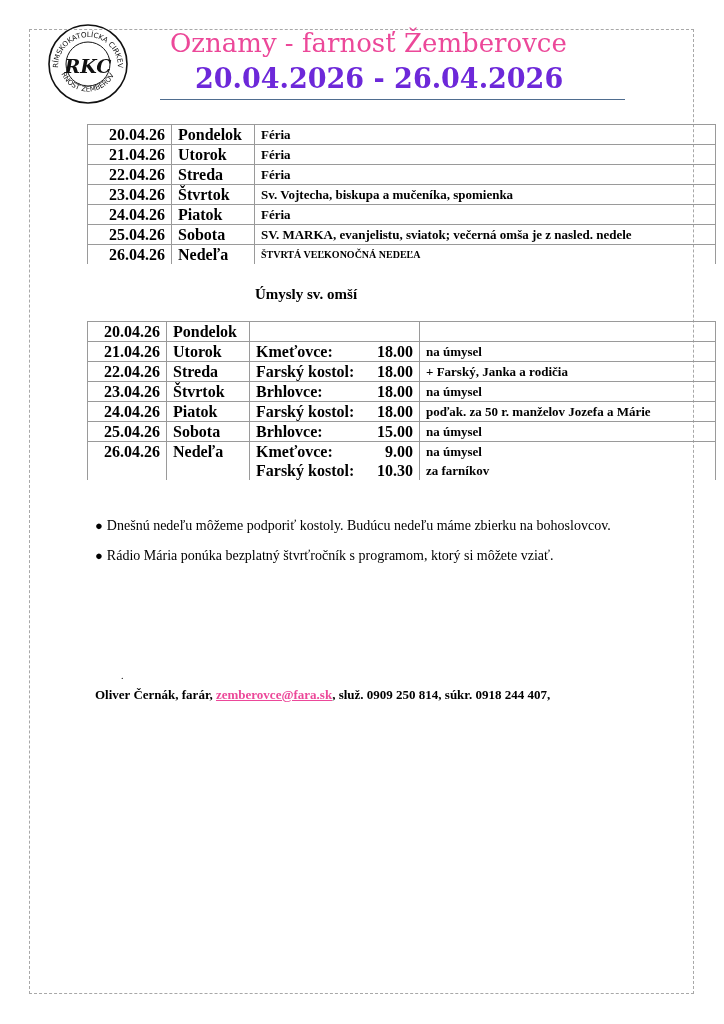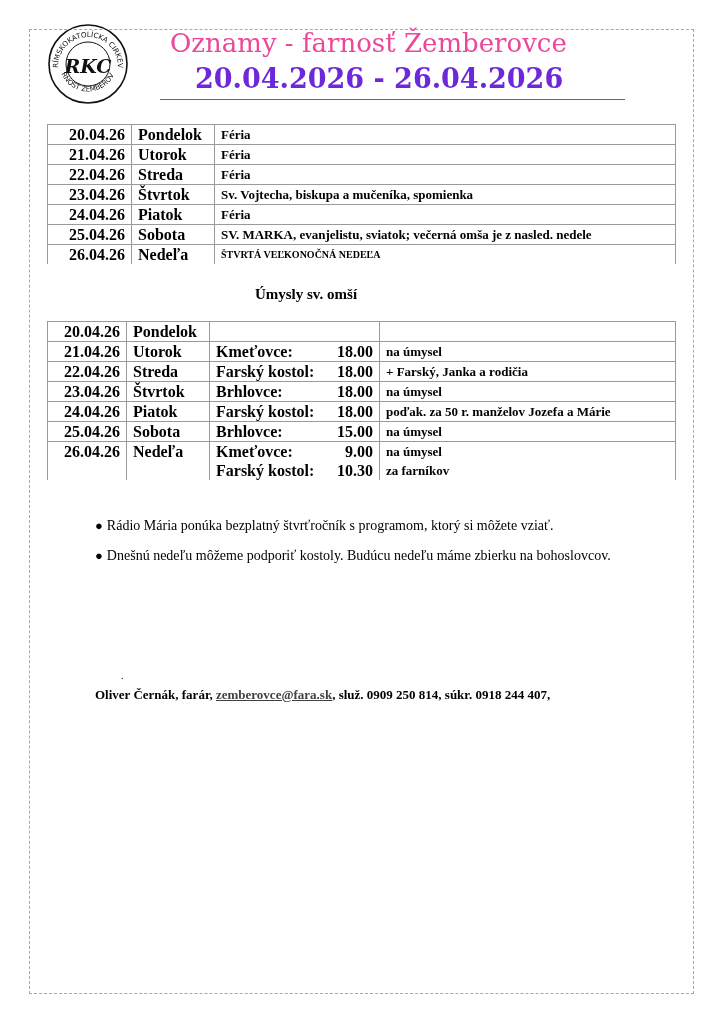--- a/index.html
+++ b/index.html
@@ -7,21 +7,21 @@
          font-family: "Liberation Serif", serif; color: #000; }
   .page-frame { position: absolute; left: 29px; top: 29px; width: 665px; height: 965px;
                 border: 1px dashed #a8a8a8; box-sizing: border-box; }
   .logo { position: absolute; left: 47px; top: 23px; width: 82px; height: 82px; }
   .title { position: absolute; left: 170px; top: 28px; font-family: "DejaVu Serif", serif;
            font-size: 26px; color: #ec4899; letter-spacing: 0px; white-space: nowrap; }
   .subtitle { position: absolute; left: 195px; top: 63px; font-family: "DejaVu Serif", serif;
               font-weight: bold; font-size: 27px; color: #6d28d9; white-space: nowrap; }
   .title-rule { position: absolute; left: 160px; top: 99px; width: 465px; height: 1px; background: #4f6d8f; }
 
-  table { border-collapse: collapse; position: absolute; }
+  table { border-collapse: collapse; position: absolute; margin-left: 40px; }
   td { border: 1px solid #9a9a9a; padding: 0 6px; vertical-align: top; white-space: nowrap; }
 
   .t1 { left: 47px; top: 124px; width: 629px; }
   .t1 td { height: 19px; line-height: 19px; }
   .t1 .c-date { width: 71px; text-align: right; font-weight: bold; font-size: 16px; padding-right: 6px; }
   .t1 .c-day { width: 70px; font-weight: bold; font-size: 16px; }
   .t1 .c-desc { font-weight: bold; font-size: 13px; }
   .t1 .c-desc.big { font-size: 10px; }
   .t1 tr:last-child td { border-bottom: none; height: 17px; }
 
@@ -38,21 +38,21 @@
   .t2 tr:last-child td { border-bottom: none; }
   .t2 tr.double td { height: 38px; }
 
   .notes { position: absolute; left: 95px; width: 542px; top: 515px; font-size: 14px; line-height: 21px; }
   .note { text-align: justify; margin: 0 0 9px 0; text-align-last: left; }
   .note.just-last { text-align-last: justify; }
   .bullet { font-size: 13px; margin-right: 4px; }
   .dot { position: absolute; left: 121px; top: 670px; font-size: 10px; }
   .contact { position: absolute; left: 95px; width: 542px; top: 685px; font-size: 13px;
              line-height: 20px; font-weight: bold; text-align: justify; }
-  .contact a { color: #404040; text-decoration: underline; }
+  .contact a { color: #ec4899; text-decoration: underline; }
 </style>
 </head>
 <body>
 
 <div class="page-frame"></div>
 
 <svg class="logo" viewBox="0 0 82 82">
   <circle cx="41" cy="41" r="39" fill="none" stroke="#111" stroke-width="1.6"></circle>
   <circle cx="41" cy="41" r="22" fill="none" stroke="#111" stroke-width="1"></circle>
   <defs>
@@ -202,21 +202,21 @@
         </td>
         <td class="c-int">
           <div>na úmysel</div>
           <div>za farníkov</div>
         </td>
       </tr>
     </tbody>
 </table>
 
 <div class="notes">
+  <p class="note" style="text-align:justify;"><span class="bullet">●</span><span>Dnešnú nedeľu môžeme podporiť kostoly. Budúcu nedeľu máme zbierku na bohoslovcov.</span></p>
   <p class="note"><span class="bullet">●</span><span>Rádio Mária ponúka bezplatný štvrťročník s programom, ktorý si môžete vziať.</span></p>
-  <p class="note" style="text-align:justify;"><span class="bullet">●</span><span>Dnešnú nedeľu môžeme podporiť kostoly. Budúcu nedeľu máme zbierku na bohoslovcov.</span></p>
 </div>
 
 <div class="dot">.</div>
 
 <div class="contact">
   <span>Oliver Černák, farár, </span><a>zemberovce@fara.sk</a><span>, služ. 0909 250 814, súkr. 0918 244 407,</span><br>
 </div>
 
 </body></html>

